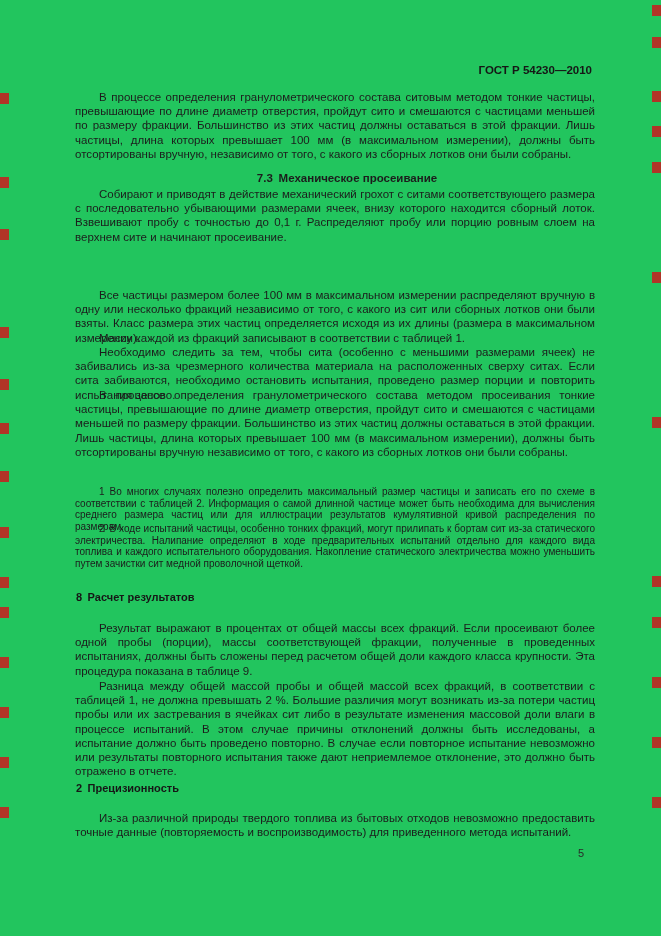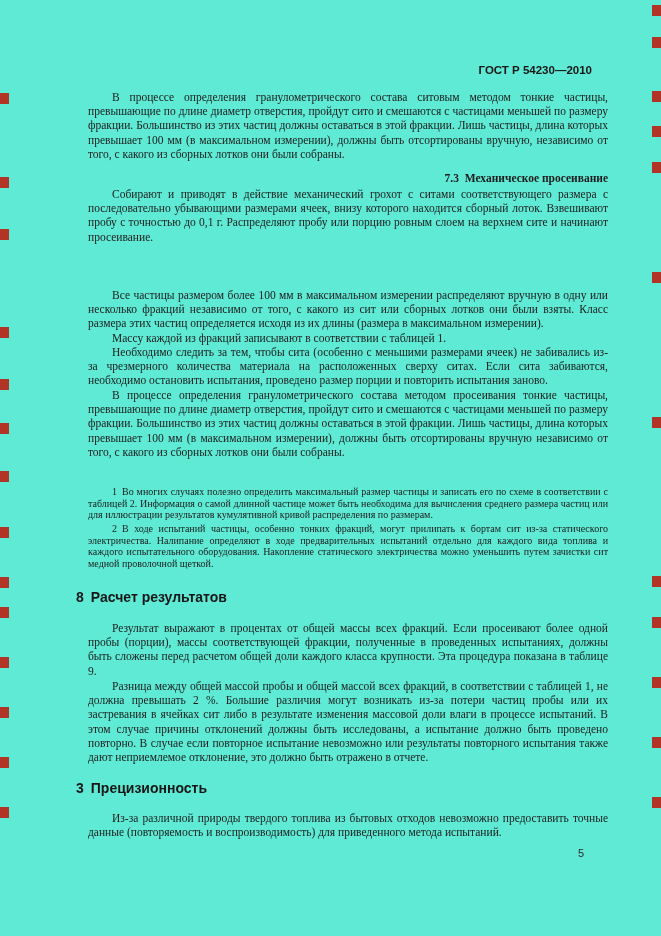--- a/index.html
+++ b/index.html
@@ -1,54 +1,53 @@
 <!DOCTYPE html>
 <html><head>
 <meta charset="utf-8">
 <style>
   html, body { margin: 0; padding: 0; background: #ffffff; }
   .page {
     position: relative;
     width: 661px;
     height: 936px;
-    background: #5eead4;
+    background: #22c55e;
     font-family: "Liberation Sans", sans-serif;
     color: #1c1c1c;
     overflow: hidden;
   }
   .block {
     position: absolute;
-    left: 88px;
+    left: 75px;
     width: 520px;
     font-size: 11.5px;
     line-height: 14.2px;
     text-align: justify;
-    font-family: Liberation Serif, serif;
   }
   .indent { text-indent: 24px; }
   .doc-header {
     position: absolute;
     left: 72px;
     width: 520px;
     top: 64px;
     font-size: 11.5px;
     font-weight: bold;
     text-align: right;
     color: #161616;
   }
   .h-sub {
     font-weight: bold;
-    text-align: right;
+    text-align: center;
     text-indent: 24px;
   }
   .h-main {
     position: absolute;
     left: 76px;
     width: 516px;
-    font-size: 14px;
+    font-size: 11px;
     line-height: 16px;
     font-weight: bold;
     text-align: left;
     color: #161616;
   }
   .note {
     font-size: 10px;
     line-height: 11.6px;
   }
   .notes-label {
@@ -89,21 +88,21 @@
   <div class="block indent" style="top:345px">Необходимо следить за тем, чтобы сита (особенно с меньшими размерами ячеек) не забивались из-за чрезмерного количества материала на расположенных сверху ситах. Если сита забиваются, необходимо остановить испытания, проведено размер порции и повторить испытания заново.</div>
   <div class="block indent" style="top:388px">В процессе определения гранулометрического состава методом просеивания тонкие частицы, превышающие по длине диаметр отверстия, пройдут сито и смешаются с частицами меньшей по размеру фракции. Большинство из этих частиц должны оставаться в этой фракции. Лишь частицы, длина которых превышает 100 мм (в максимальном измерении), должны быть отсортированы вручную независимо от того, с какого из сборных лотков они были собраны.</div>
 
   <div class="block note indent" style="top:486px">1 Во многих случаях полезно определить максимальный размер частицы и записать его по схеме в соответствии с таблицей 2. Информация о самой длинной частице может быть необходима для вычисления среднего размера частиц или для иллюстрации результатов кумулятивной кривой распределения по размерам.</div>
   <div class="block note indent" style="top:523px">2 В ходе испытаний частицы, особенно тонких фракций, могут прилипать к бортам сит из-за статического электричества. Налипание определяют в ходе предварительных испытаний отдельно для каждого вида топлива и каждого испытательного оборудования. Накопление статического электричества можно уменьшить путем зачистки сит медной проволочной щеткой.</div>
 
   <div class="h-main" style="top:589px">8 Расчет результатов</div>
   <div class="block indent" style="top:621px">Результат выражают в процентах от общей массы всех фракций. Если просеивают более одной пробы (порции), массы соответствующей фракции, полученные в проведенных испытаниях, должны быть сложены перед расчетом общей доли каждого класса крупности. Эта процедура показана в таблице 9.</div>
   <div class="block indent" style="top:679px">Разница между общей массой пробы и общей массой всех фракций, в соответствии с таблицей 1, не должна превышать 2 %. Большие различия могут возникать из-за потери частиц пробы или их застревания в ячейках сит либо в результате изменения массовой доли влаги в процессе испытаний. В этом случае причины отклонений должны быть исследованы, а испытание должно быть проведено повторно. В случае если повторное испытание невозможно или результаты повторного испытания также дают неприемлемое отклонение, это должно быть отражено в отчете.</div>
 
-  <div class="h-main" style="top:780px">3 Прецизионность</div>
+  <div class="h-main" style="top:780px">2 Прецизионность</div>
   <div class="block indent" style="top:811px">Из-за различной природы твердого топлива из бытовых отходов невозможно предоставить точные данные (повторяемость и воспроизводимость) для приведенного метода испытаний.</div>
 
   <div class="page-num">5</div>
 
 <div class="edge-mark" style="background: rgb(177, 52, 39); top: 93px; left: 0px;"></div>
     <div class="edge-mark" style="background: rgb(177, 52, 39); top: 177px; left: 0px;"></div>
     <div class="edge-mark" style="background: rgb(177, 52, 39); top: 229px; left: 0px;"></div>
     <div class="edge-mark" style="background: rgb(177, 52, 39); top: 327px; left: 0px;"></div>
     <div class="edge-mark" style="background: rgb(177, 52, 39); top: 379px; left: 0px;"></div>
     <div class="edge-mark" style="background: rgb(177, 52, 39); top: 423px; left: 0px;"></div>

